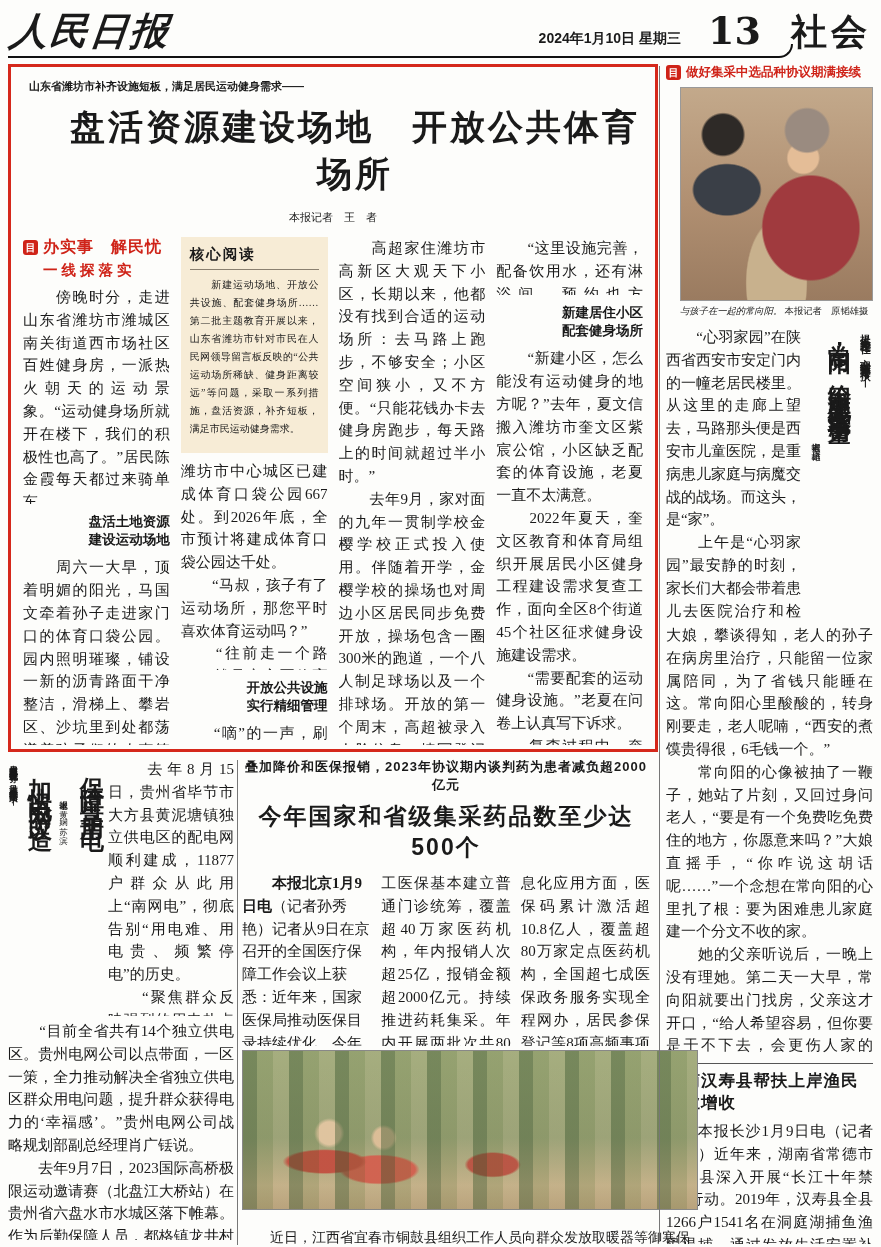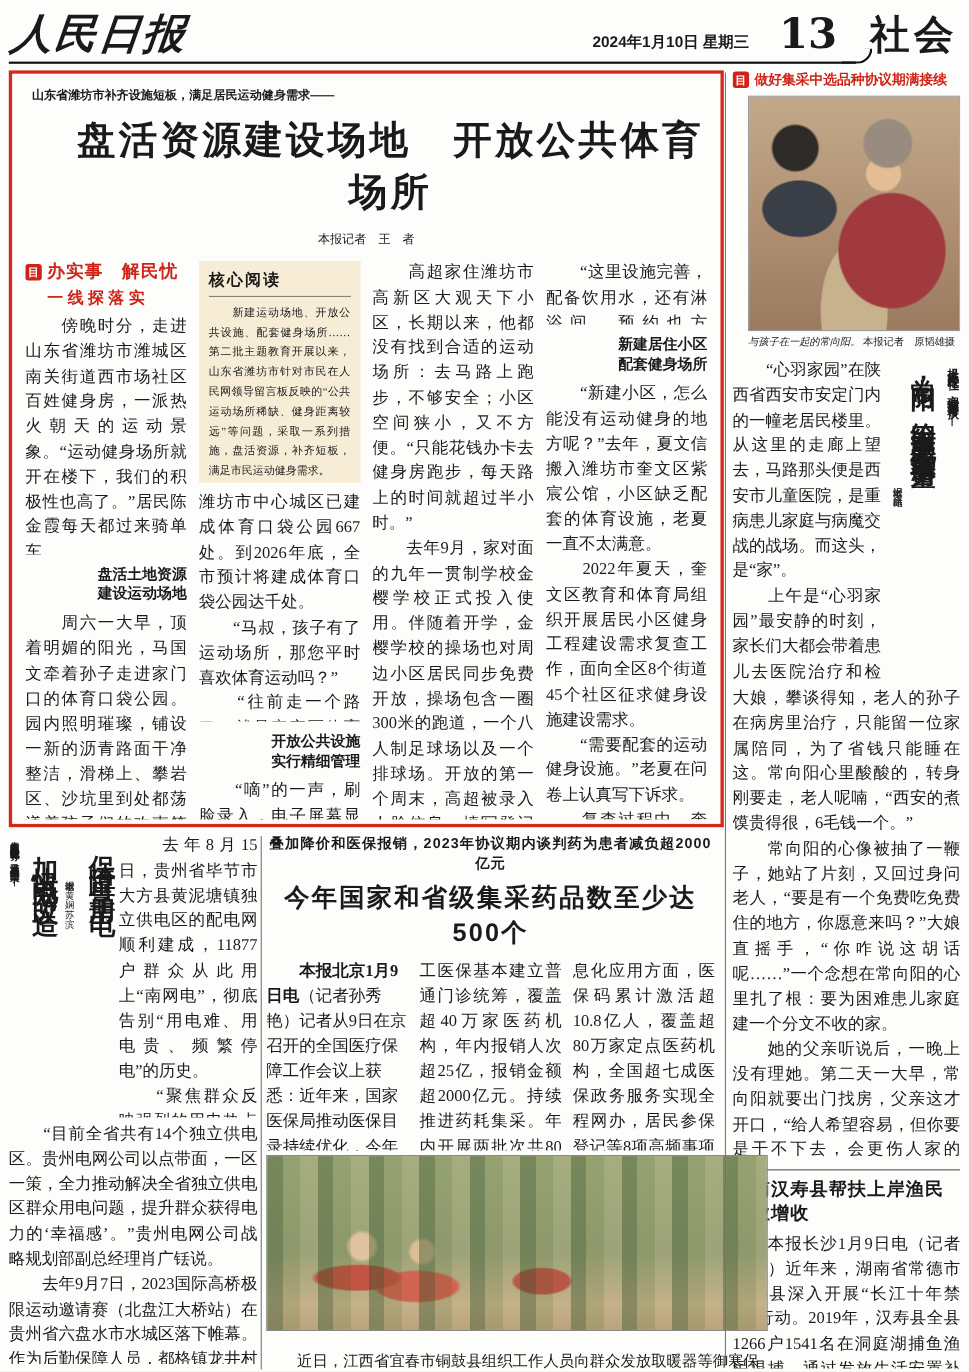--- a/index.html
+++ b/index.html
@@ -43,21 +43,21 @@
   .lead-col { flex:1 1 0; overflow:hidden; }
   .badge { color:#cf2318; margin-bottom:6px; }
   .badge-row { display:flex; align-items:center; gap:5px; }
   .sq-icon { display:inline-flex; align-items:center; justify-content:center;
              width:15px; height:15px; background:#cf2318; color:#fff; font-size:10px;
              font-weight:bold; border-radius:3px;
              font-family:"Liberation Sans",sans-serif; flex:0 0 auto; }
   .badge-l1 { font-family:"Liberation Sans",sans-serif; font-weight:900; font-size:16px; letter-spacing:1px; }
   .badge-l2 { font-family:"Liberation Sans",sans-serif; font-weight:bold; font-size:14.5px;
               letter-spacing:4px; margin:3px 0 0 20px; }
-  .corebox { background:#f7ecd6; padding:8px 9px 1px; margin-bottom:7px; }
+  .corebox { background:#f7ecd6; padding:8px 9px 15px; margin-bottom:7px; }
   .corebox h3 { font-family:"Liberation Sans",sans-serif; font-size:14.5px; font-weight:900;
                 letter-spacing:2px; margin-bottom:5px; }
   .corebox .rule { height:1px; background:#8a8070; margin-bottom:6px; }
   .corebox .flow { font-size:10px; line-height:1.8; }
   
   .rail { position:absolute; left:666px; top:64px; width:207px; height:1180px; overflow:hidden; }
   .rail-label { display:flex; align-items:center; gap:5px; color:#cf2318;
                 font-family:"Liberation Sans",sans-serif; font-weight:900; font-size:12.5px; }
   .photo1 { margin:6px 0 0 14px; width:193px; height:214px; border:1px solid #999;
             background:

